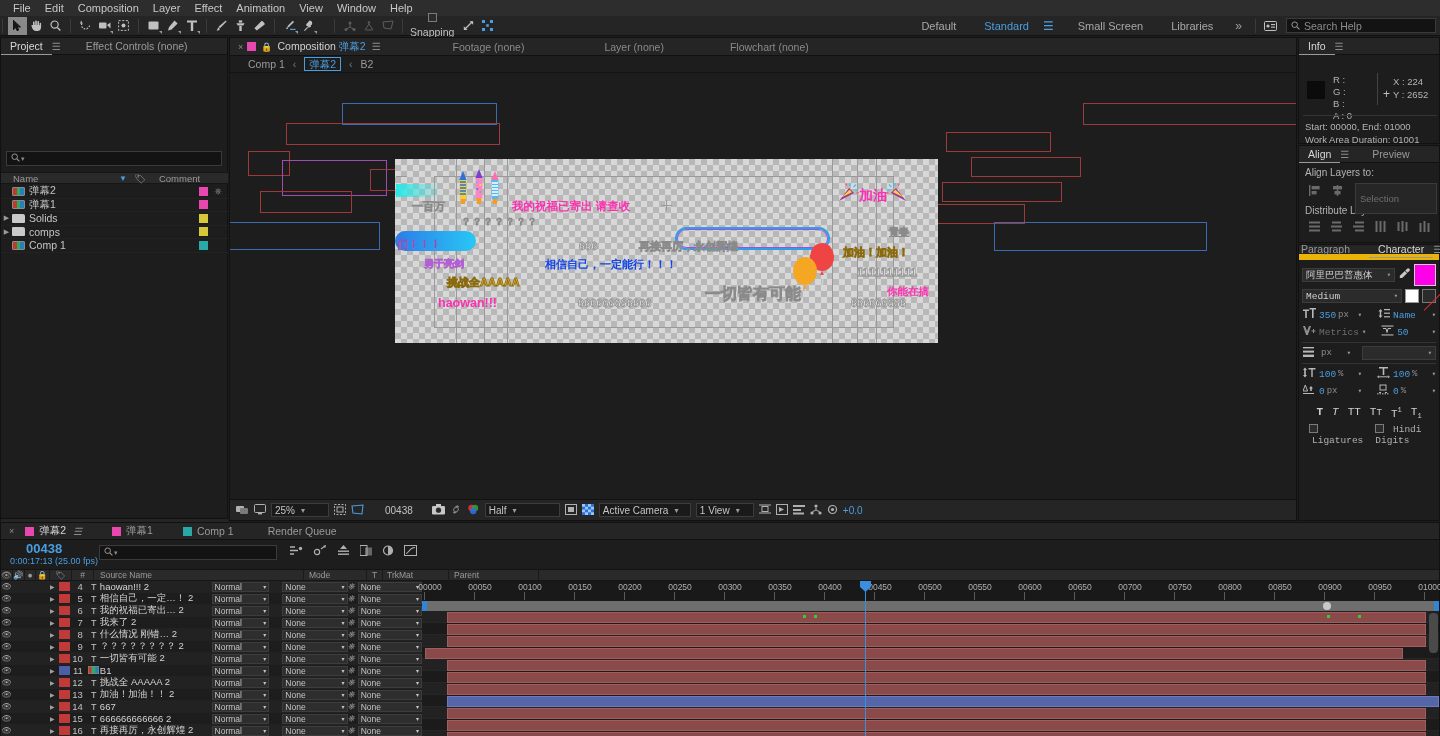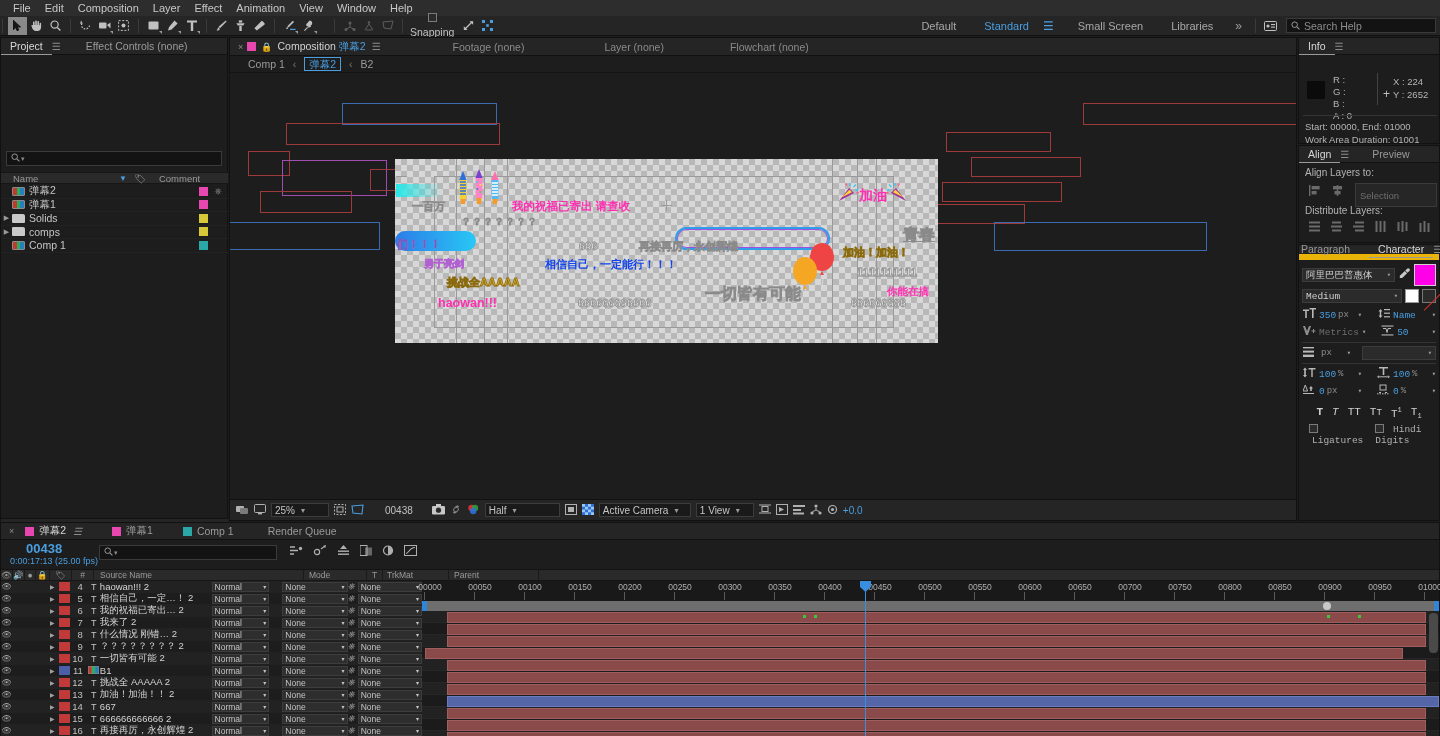--- a/index.html
+++ b/index.html
@@ -140,21 +140,21 @@
   .info-rgb{ position:absolute; left:34px; top:20px; font-size:9.5px; line-height:9.5px; color:#b4b4b4;}
   .info-rgb div{ margin-bottom:2.5px; }
   .info-vline{ position:absolute; left:78px; top:18px; width:1px; height:32px; background:#444;}
   .info-plus{ position:absolute; left:84px; top:32px; color:#c0c0c0; font-size:12px;}
   .info-xy{ position:absolute; left:94px; top:20px; font-size:9.5px; line-height:13px; color:#b4b4b4;}
   .info-hr{ position:absolute; left:4px; top:60px; width:134px; height:1px; background:#353535;}
   .info-ln{ position:absolute; left:6px; font-size:9.5px; color:#b4b4b4;}
 
   #align{ left:1298px; top:145px; width:142px; height:98px;}
   .al-label{ font-size:10px; color:#b4b4b4; padding:4px 0 3px 6px;}
-  .al-sel{ position:absolute; left:56px; top:20px; width:82px; height:24px;
+  .al-sel{ position:absolute; left:56px; top:20px; width:82px; height:31px;
     background:#262626; border:1px solid #3a3a3a; color:#6f6f6f; font-size:9.5px;
     display:flex; align-items:center; padding-left:4px;}
   .al-row{ display:flex; gap:2px; padding-left:6px; }
   .al-btn{ width:20px; height:14px; display:flex; align-items:center; justify-content:center;}
   .al-btn svg{ fill:#6a6a6a; }
 
   #charpanel{ left:1298px; top:244px; width:142px; height:277px; }
   .ch-tabs{ height:15px; background:#252525; display:flex; align-items:center;
      border-bottom:6px solid #eab308; font-size:10px; }
   .ch-body{ padding:4px 3px;font-family:Liberation Mono, monospace; }
@@ -642,21 +642,21 @@
         <div class="dtext" style="left:2px;top:80px;font-size:11px;color:#fff;-webkit-text-stroke:0.8px #7a5ac0;">们！！！</div>
         <div class="dtext" style="left:184px;top:82px;font-size:11px;color:#fff;-webkit-text-stroke:0.8px #8a8a8a;">666</div>
         <div class="dtext" style="left:244px;top:82px;font-size:11px;color:#fff;-webkit-text-stroke:0.8px #8a8a8a;">再接再厉，永创辉煌</div>
         <div class="dtext" style="left:29px;top:100px;font-size:10px;color:#ff66ff;-webkit-text-stroke:0.7px #b060d0;">勇于亮剑</div>
         <div class="dtext" style="left:150px;top:100px;font-size:11px;color:#1144ee;">相信自己，一定能行！！！</div>
         <div class="dtext" style="left:52px;top:118px;font-size:11px;color:#f0c020;-webkit-text-stroke:0.8px #8a6a10;">挑战全AAAAA</div>
         <div class="dtext" style="left:43px;top:138px;font-size:12.5px;color:#ff2fb2;">haowan!!!</div>
         <div class="dtext" style="left:183px;top:139px;font-size:11px;color:#fff;-webkit-text-stroke:0.8px #8a8a8a;">666666666666</div>
         <div class="dtext" style="left:310px;top:127px;font-size:16px;color:#fff;-webkit-text-stroke:0.8px #8a8a8a;">一切皆有可能</div>
         <div class="dtext" style="left:464px;top:29px;font-size:14px;color:#ff2fb2;">加油</div>
-        <div class="dtext" style="left:508px;top:68px;font-size:16px;color:#fff;text-decoration:underline;-webkit-text-stroke:0.8px #8a8a8a;">青春</div>
+        <div class="dtext" style="left:494px;top:68px;font-size:10px;color:#fff;text-decoration:underline;-webkit-text-stroke:0.8px #8a8a8a;">青春</div>
         <div class="dtext" style="left:448px;top:88px;font-size:11px;color:#f0c020;-webkit-text-stroke:0.8px #8a6a10;">加油！加油！</div>
         <div class="dtext" style="left:462px;top:108px;font-size:11px;color:#fff;-webkit-text-stroke:0.8px #8a8a8a;letter-spacing:0.5px">1111111111</div>
         <div class="dtext" style="left:492px;top:127px;font-size:10.5px;color:#ff2fb2;">你能在搞</div>
         <div class="dtext" style="left:456px;top:139px;font-size:11px;color:#fff;-webkit-text-stroke:0.8px #8a8a8a;">666666666</div>
       </div>
     </div>
 
     <div class="comp-foot">
       <span>
         <svg width="13" height="11" viewBox="0 0 13 11">

